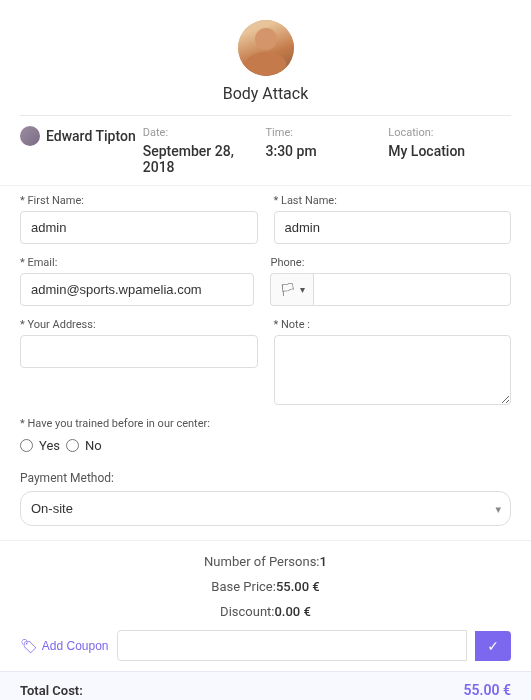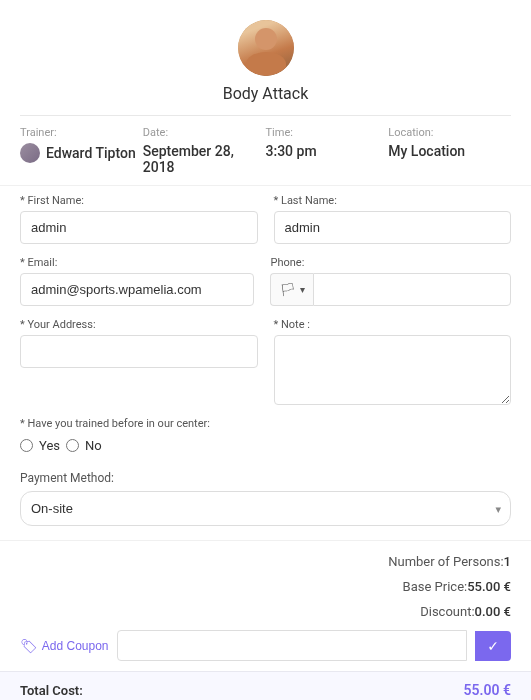--- a/index.html
+++ b/index.html
@@ -225,21 +225,21 @@
       font-size: 11px;
       color: #888;
     }
     .pricing-section {
       margin-top: 14px;
       border-top: 1px solid #f0f0f0;
       padding: 8px 20px 0;
     }
     .pricing-row {
       display: flex;
-      justify-content: flex-end;
+      justify-content: center;
       align-items: center;
       padding: 5px 0;
       font-size: 13px;
       color: #555;
     }
     .pricing-value {
       color: #333;
       font-weight: 500;
     }
     .coupon-row {
@@ -311,21 +311,20 @@
     <div class="avatar">
       <div class="avatar-img"></div>
     </div>
     <span class="class-title">Body Attack</span>
   </div>
 
   <div class="divider"></div>
 
   <div class="info-row">
     <div class="info-col">
-      <div class="info-label">Trainer:</div>
       <div class="info-value">
         <span class="trainer-avatar"></span>
         <span>Edward Tipton</span>
       </div>
     </div>
     <div class="info-col">
       <div class="info-label">Date:</div>
       <div class="info-value">September 28, 2018</div>
     </div>
     <div class="info-col">

